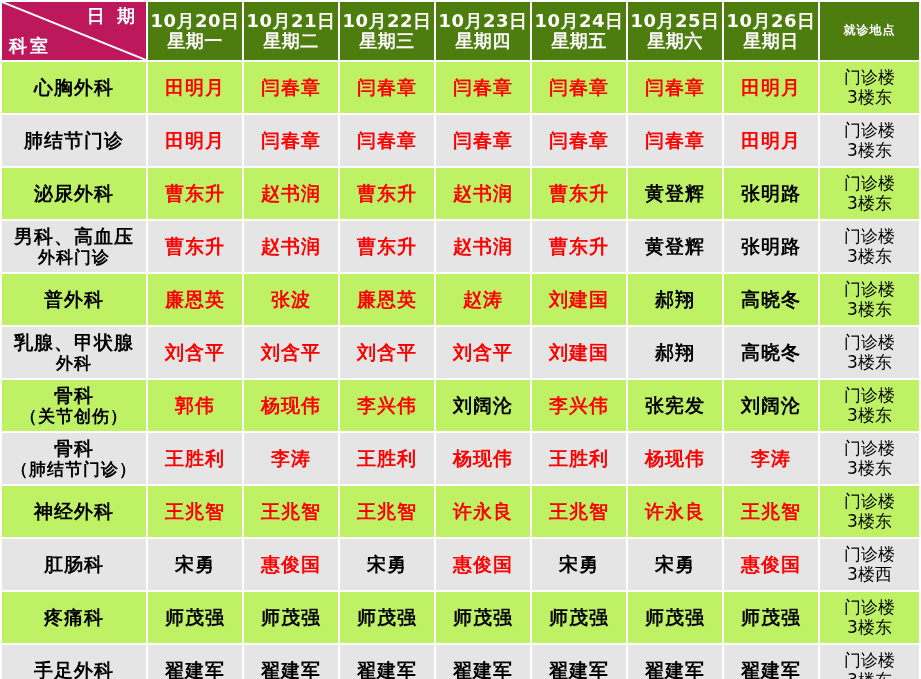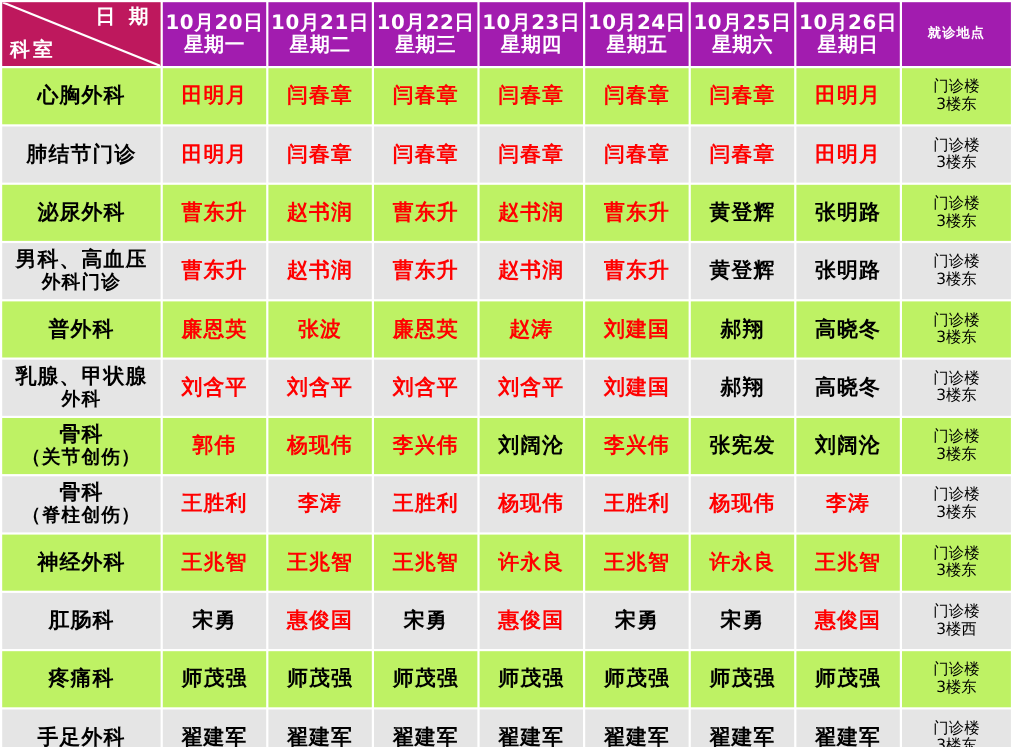--- a/index.html
+++ b/index.html
@@ -24,21 +24,21 @@
   #schedule-table td, #schedule-table th {
     padding: 0 2px;
     margin: 0;
     text-align: center;
     vertical-align: middle;
     overflow: hidden;
     line-height: 1.12;
   }
   
   thead th {
-    background: #a21caf;
+    background: #4d7c0f;
     color: #ffffff;
     font-weight: bold;
     font-size: 18px;
     height: 58px;
     letter-spacing: 0.5px;
   }
   th.corner-cell {
     position: relative;
     padding: 0;
     background: #be185d;
@@ -90,21 +90,21 @@
 
   td.doc-cell {
     font-size: 19px;
     font-weight: bold;
     letter-spacing: 1px;
   }
   td.doc-cell.red  { color: #FF0000; }
   td.doc-cell.black{ color: #000000; }
 
   td.place-cell {
-    font-size: 14px;
+    font-size: 17px;
     color: #000000;
     width: 95px;
     letter-spacing: 0px;
   }
   td.place-cell .pl1 { display: block; }
   td.place-cell .pl2 { display: block; }
 </style>
 </head>
 <body>
 
@@ -261,21 +261,21 @@
         <td class="doc-cell black">张宪发</td>
         <td class="doc-cell black">刘阔沦</td>
         <td class="place-cell">
           <span class="pl1">门诊楼</span>
           <span class="pl2">3楼东</span>
         </td>
       </tr>
       <tr class="row-blue">
         <td class="dept-cell">
           <span class="dept-main">骨科</span>
-          <span class="dept-sub">（脊柱创伤）</span>
+          <span class="dept-sub">（肺结节门诊）</span>
         </td>
         <td class="doc-cell red">王胜利</td>
         <td class="doc-cell red">李涛</td>
         <td class="doc-cell red">王胜利</td>
         <td class="doc-cell red">杨现伟</td>
         <td class="doc-cell red">王胜利</td>
         <td class="doc-cell red">杨现伟</td>
         <td class="doc-cell red">李涛</td>
         <td class="place-cell">
           <span class="pl1">门诊楼</span>

